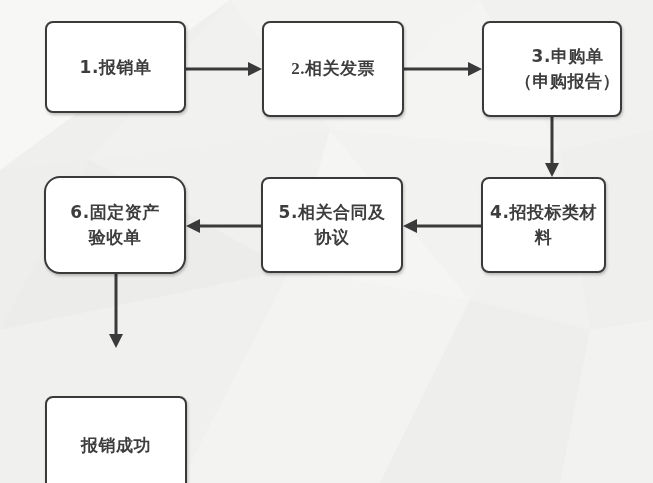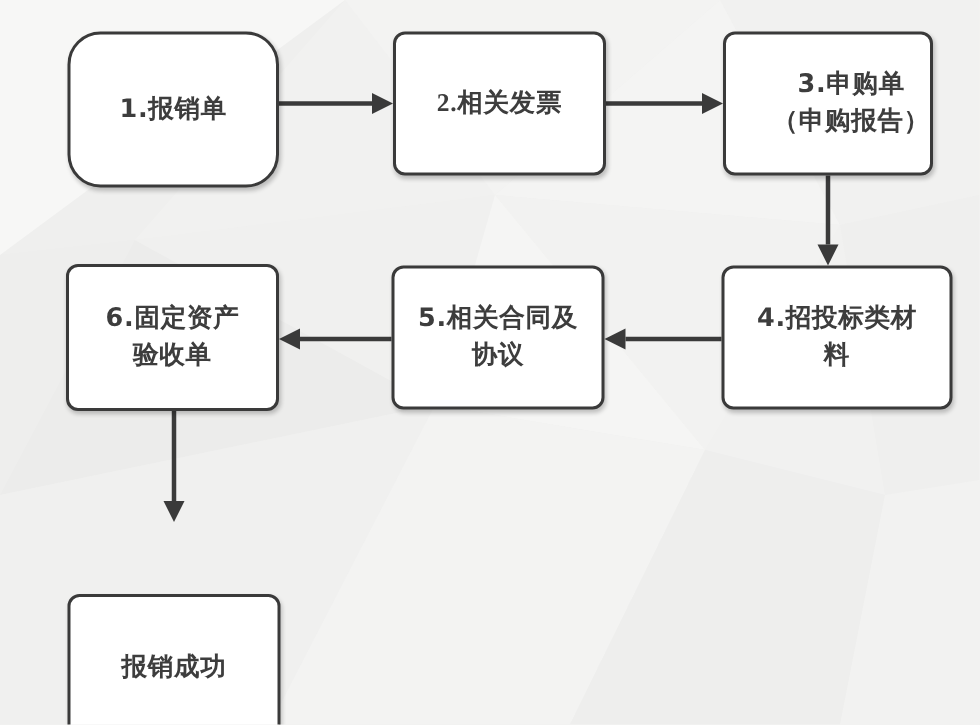--- a/index.html
+++ b/index.html
@@ -45,26 +45,26 @@
     align-items:center;
     justify-content:center;
     text-align:center;
     color:var(--text);
     font-weight:bold;
     font-size:17px;
     letter-spacing:0.5px;
     line-height:1.45;
     white-space:pre-line;
   }
-  .node-1{left:45px;  top:21px;  width:141px; height:104px;border-radius:22px;}
+  .node-1{left:45px;  top:21px;  width:141px; height:92px;}
   .node-2{left:262px; top:21px;  width:142px; height:96px;font-family:Liberation Serif, serif;}
   .node-3{left:482px; top:21px;  width:140px; height:96px;justify-content:flex-end;}
-  .node-4{left:481px; top:177px; width:154px; height:96px;justify-content:center;}
+  .node-4{left:481px; top:177px; width:125px; height:96px;justify-content:center;}
   .node-5{left:261px; top:177px; width:142px; height:96px;justify-content:center;}
-  .node-6{left:44px;  top:176px; width:142px; height:98px;}
+  .node-6{left:44px;  top:176px; width:142px; height:98px;border-radius:16px;}
   .node-success{left:45px; top:348px; width:142px; height:98px;margin-top:48px;}
 </style>
 </head>
 <body>
 
 <div class="canvas">
 
   <svg class="bg" viewBox="0 0 653 483" aria-hidden="true">
     <rect x="0" y="0" width="653" height="483" fill="#efefee"></rect>
     <polygon points="0,0 230,0 0,170" fill="#f7f7f6"></polygon>

